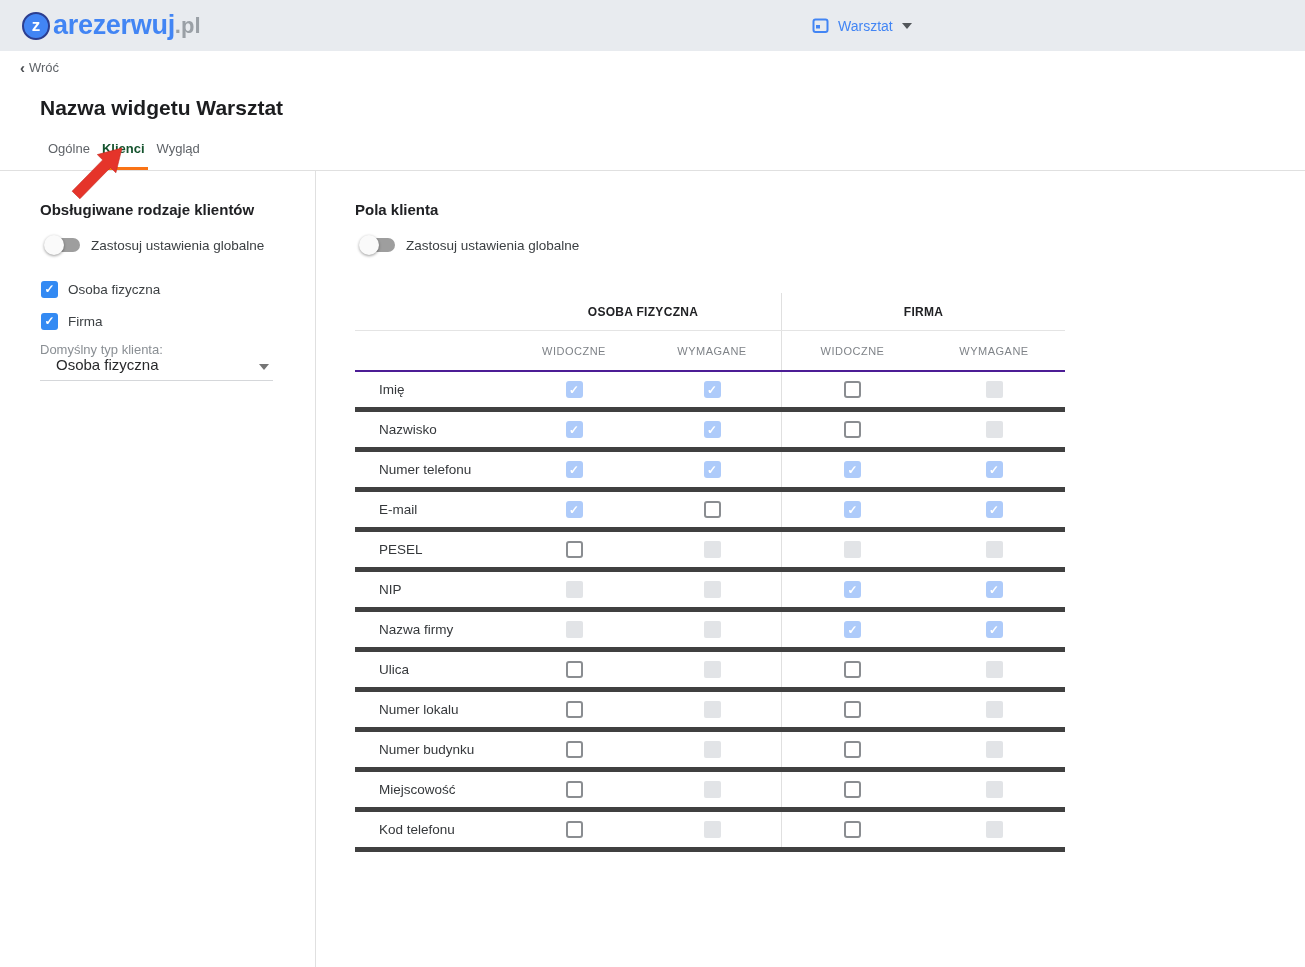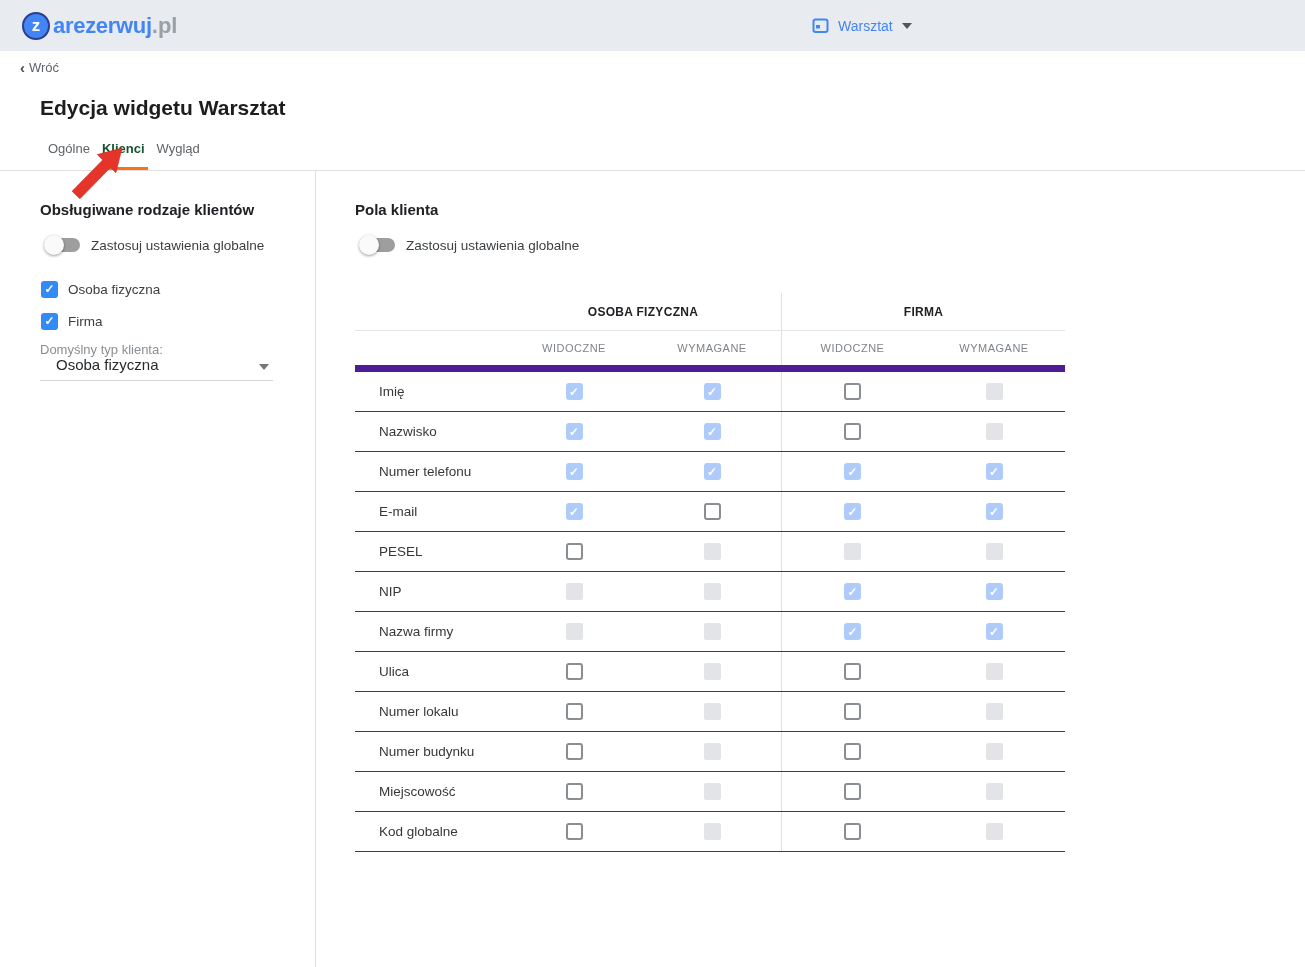--- a/index.html
+++ b/index.html
@@ -13,21 +13,21 @@
   .topbar {
     position:absolute; left:0; top:0; width:1305px; height:51px;
     background:#e8ebef; display:flex; align-items:center; padding-left:22px;
   }
   .logo { display:flex; align-items:center; cursor:pointer; }
   .logo-circle {
     width:28px; height:28px; border-radius:50%; background:#4285f4;
     border:2px solid #2c3e8f; display:flex; align-items:center; justify-content:center;
     color:#ffffff; font-weight:700; font-size:17px; line-height:1;
   }
-  .logo-main { margin-left:3px; font-size:22px; font-weight:700; color:#4285f4; letter-spacing:-0.3px; }
+  .logo-main { margin-left:3px; font-size:27px; font-weight:700; color:#4285f4; letter-spacing:-0.3px; }
   .logo-suffix { font-size:22px; font-weight:700; color:#9aa0a6; }
   .widget-selector {
     position:absolute; left:812px; top:0; height:51px;
     display:flex; align-items:center; gap:9px; cursor:pointer;
   }
   .widget-selector .w-label { color:#4285f4; font-size:14px; }
   .caret-down {
     width:0; height:0; border-left:5px solid transparent; border-right:5px solid transparent;
     border-top:6px solid #52565a;
   }
@@ -90,26 +90,26 @@
   
   .main { position:absolute; left:355px; top:195px; width:710px; }
   .main .section-heading { position:absolute; left:0; top:6px; }
   .main .toggle-row { position:absolute; left:4px; top:40px; }
   .fields-table { position:absolute; left:0; top:98px; width:710px; }
   .group-row { display:grid; grid-template-columns:150px 276px 284px; height:38px; border-bottom:1px solid #e4e4e4; }
   .group-cell {
     display:flex; align-items:center; justify-content:center;
     font-size:12px; font-weight:700; color:#202124; letter-spacing:0.3px;
   }
-  .sub-row { display:grid; grid-template-columns:150px 138px 138px 142px 142px; height:41px; border-bottom:7px solid #4c1d95; }
+  .sub-row { display:grid; grid-template-columns:150px 138px 138px 142px 142px; height:41px; border-bottom:2px solid #4c1d95; }
   .sub-cell {
     display:flex; align-items:center; justify-content:center;
     font-size:11px; color:#7f8388; letter-spacing:0.5px;
   }
-  .t-row { display:grid; grid-template-columns:150px 138px 138px 142px 142px; height:40px; border-bottom:1px solid #404040; }
+  .t-row { display:grid; grid-template-columns:150px 138px 138px 142px 142px; height:40px; border-bottom:5px solid #404040; }
   .label-cell { display:flex; align-items:center; padding-left:24px; font-size:13.5px; color:#35383b; }
   .cb-cell { display:flex; align-items:center; justify-content:center; }
   .divider-left { border-left:1px solid #e0e0e0; }
 </style>
 </head>
 <body>
 
 <div class="topbar">
   <div class="logo">
     <div class="logo-circle">z</div>
@@ -124,21 +124,21 @@
     <span class="w-label">Warsztat</span>
     <span class="caret-down"></span>
   </div>
 </div>
 
 <div class="back-link">
   <span class="back-chevron">‹</span>
   <span>Wróć</span>
 </div>
 
-<h1 class="page-title">Edycja widgetu Warsztat</h1>
+<h1 class="page-title">Nazwa widgetu Warsztat</h1>
 
 <div class="tabs">
   <div class="tab">Ogólne</div>
   <div class="tab active">Klienci</div>
   <div class="tab">Wygląd</div>
 </div>
 <div class="tabs-rule"></div>
 <div class="sidebar-rule"></div>
 
 <svg class="anno-arrow" viewBox="0 0 80 70">
@@ -358,21 +358,21 @@
             <span class="cb cb-disabled"></span>
           </div>
           <div class="cb-cell divider-left">
             <span class="cb cb-unchecked"></span>
           </div>
           <div class="cb-cell">
             <span class="cb cb-disabled"></span>
           </div>
         </div>
         <div class="t-row">
-          <div class="cell label-cell">Kod globalne</div>
+          <div class="cell label-cell">Kod telefonu</div>
           <div class="cb-cell">
             <span class="cb cb-unchecked"></span>
           </div>
           <div class="cb-cell">
             <span class="cb cb-disabled"></span>
           </div>
           <div class="cb-cell divider-left">
             <span class="cb cb-unchecked"></span>
           </div>
           <div class="cb-cell">

